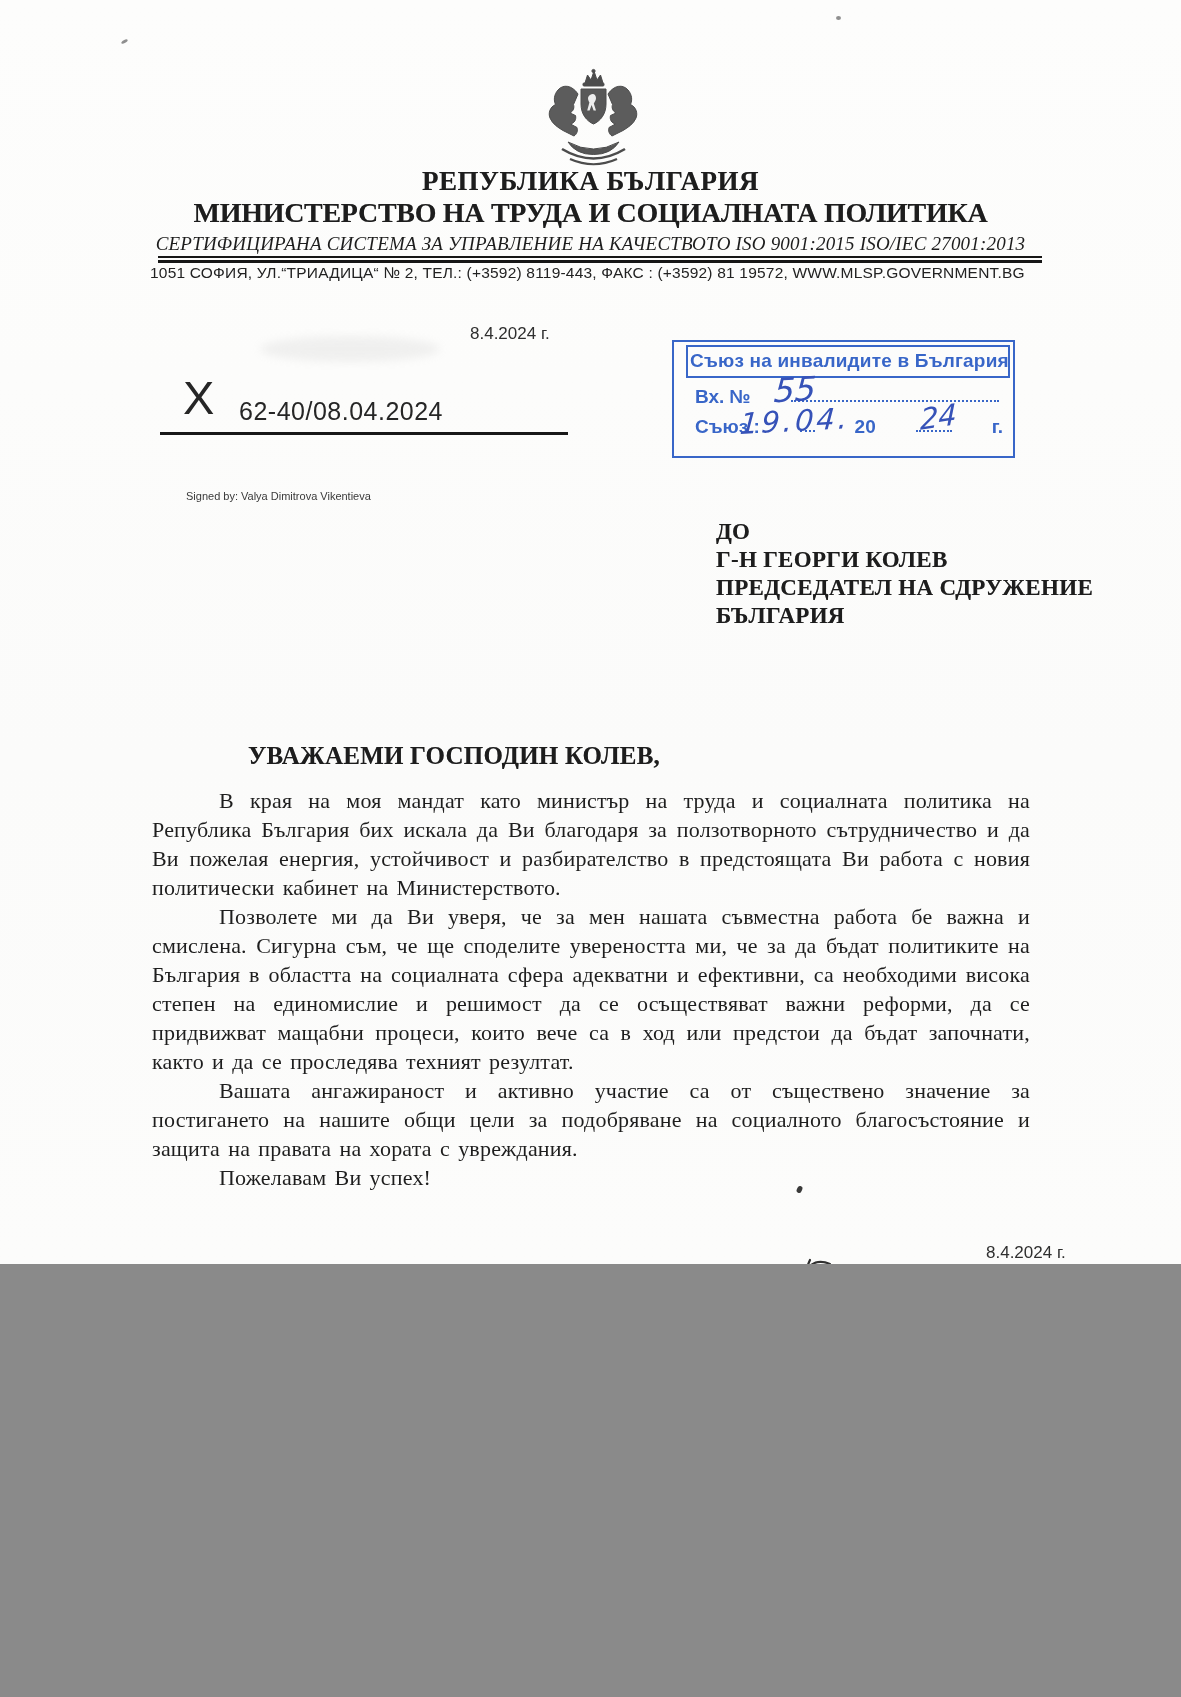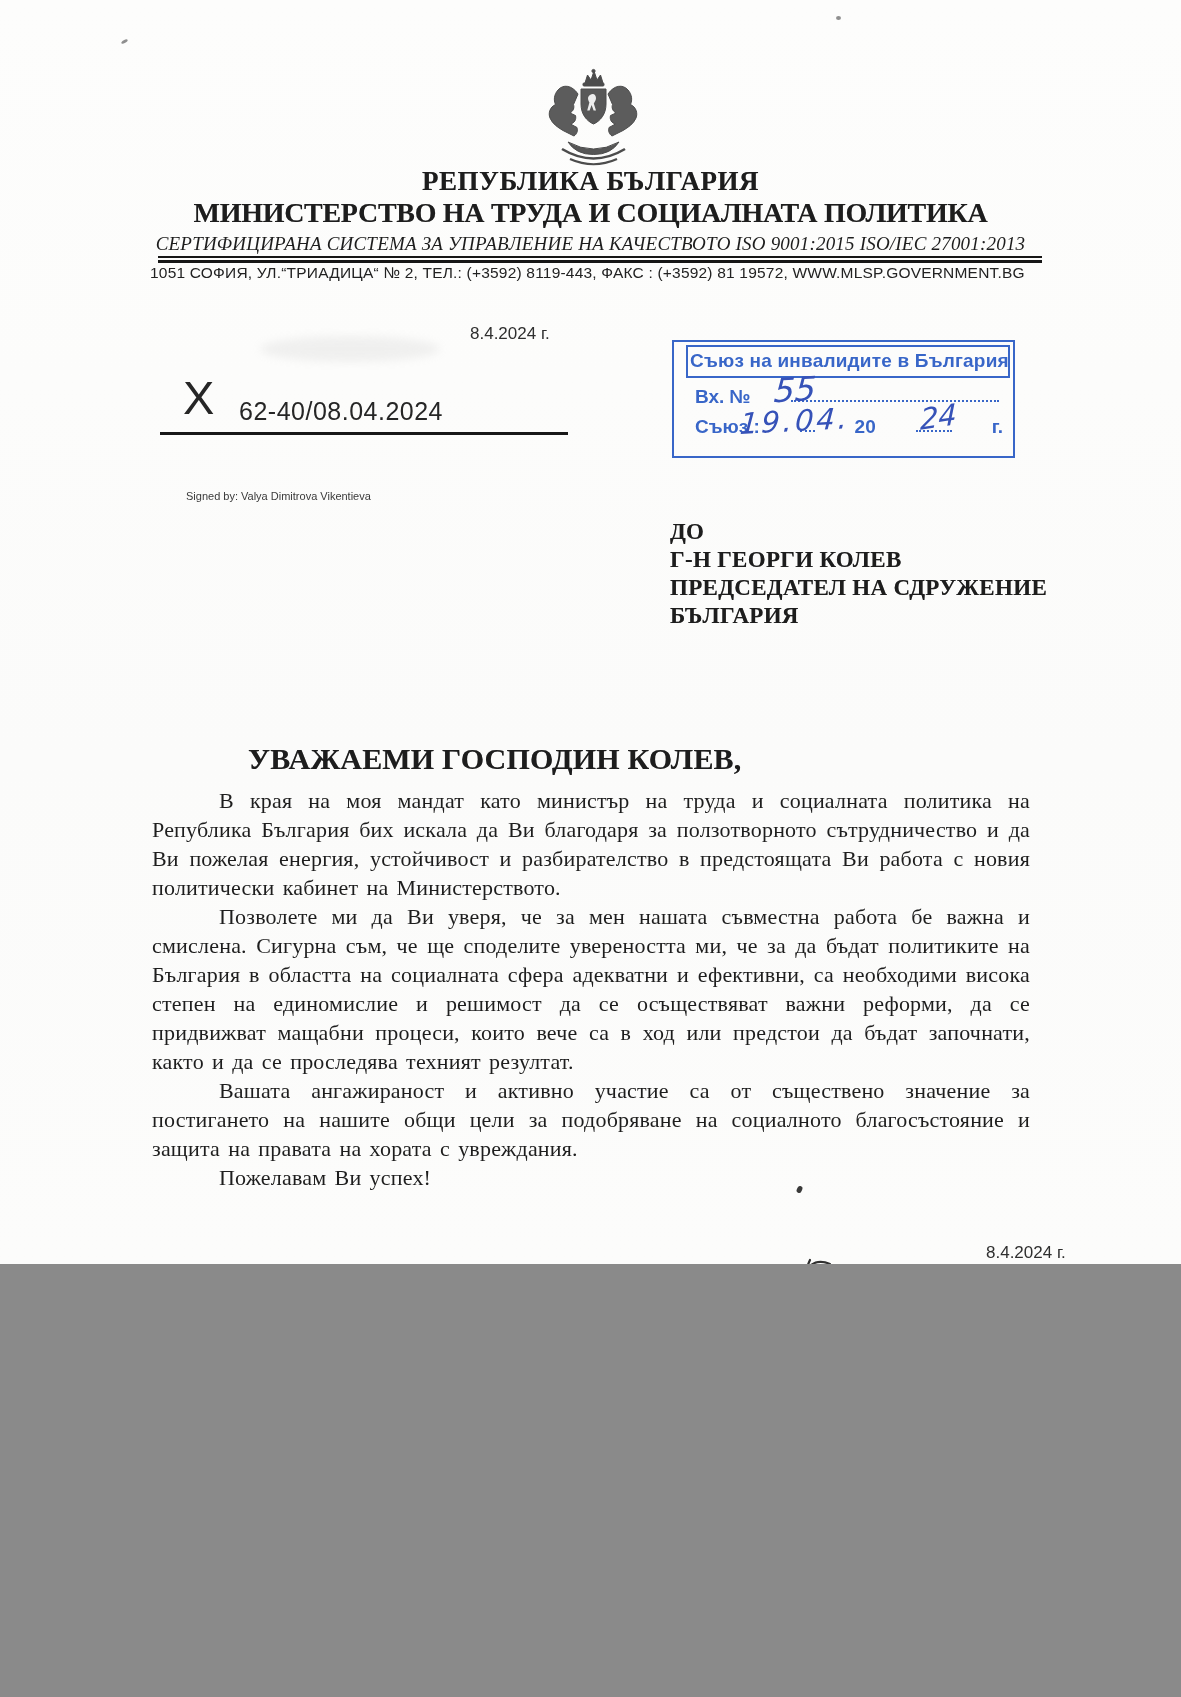--- a/index.html
+++ b/index.html
@@ -39,23 +39,23 @@
   .in-row{display:flex;margin:8px 10px 0 12px;font-size:19px;font-weight:600;gap:36px;}
   .in-row .leader{flex:1;border-bottom:2.5px dotted #2e5ec6;margin:0 4px 4px;height:14px;}
   .in-row .leader.short{flex:0 0 36px;}
   .hand{position:absolute;font-family:"DejaVu Sans",sans-serif;font-style:italic;
     color:#2c49b5;transform:rotate(-3deg) skewX(-7deg);}
   .hand-55{left:100px;top:28px;font-size:33px;}
   .hand-1904{left:66px;top:62px;font-size:29px;letter-spacing:3px;}
   .hand-24{left:246px;top:58px;font-size:29px;transform:rotate(-8deg) skewX(-9deg);}
 
   
-  .addressee{left:670px;top:518px;font-weight:bold;font-size:23px;line-height:28px;letter-spacing:.3px;}
+  .addressee{left:716px;top:518px;font-weight:bold;font-size:23px;line-height:28px;letter-spacing:.3px;}
 
-  .salutation{left:248px;top:742px;font-weight:bold;font-size:30px;letter-spacing:.2px;}
+  .salutation{left:248px;top:742px;font-weight:bold;font-size:25px;letter-spacing:.2px;}
 
   .body-text{left:152px;top:786px;width:878px;font-size:22px;line-height:29px;
     text-align:justify;color:#1e1e1e;word-spacing:2.5px;letter-spacing:.2px;}
   .body-text p{margin:0;text-indent:67px;}
 
   
   .sig-x{left:708px;top:1285px;font-size:45px;font-weight:500;color:#262626;}
   .sig-line{left:692px;top:1350px;width:396px;height:3px;background:#181818;}
   .sig-name{left:703px;top:1361px;font-size:18px;letter-spacing:.8px;color:#2c2c2c;}
   .sig-title{left:703px;top:1388px;font-size:18px;color:#2c2c2c;font-style:italic;}

